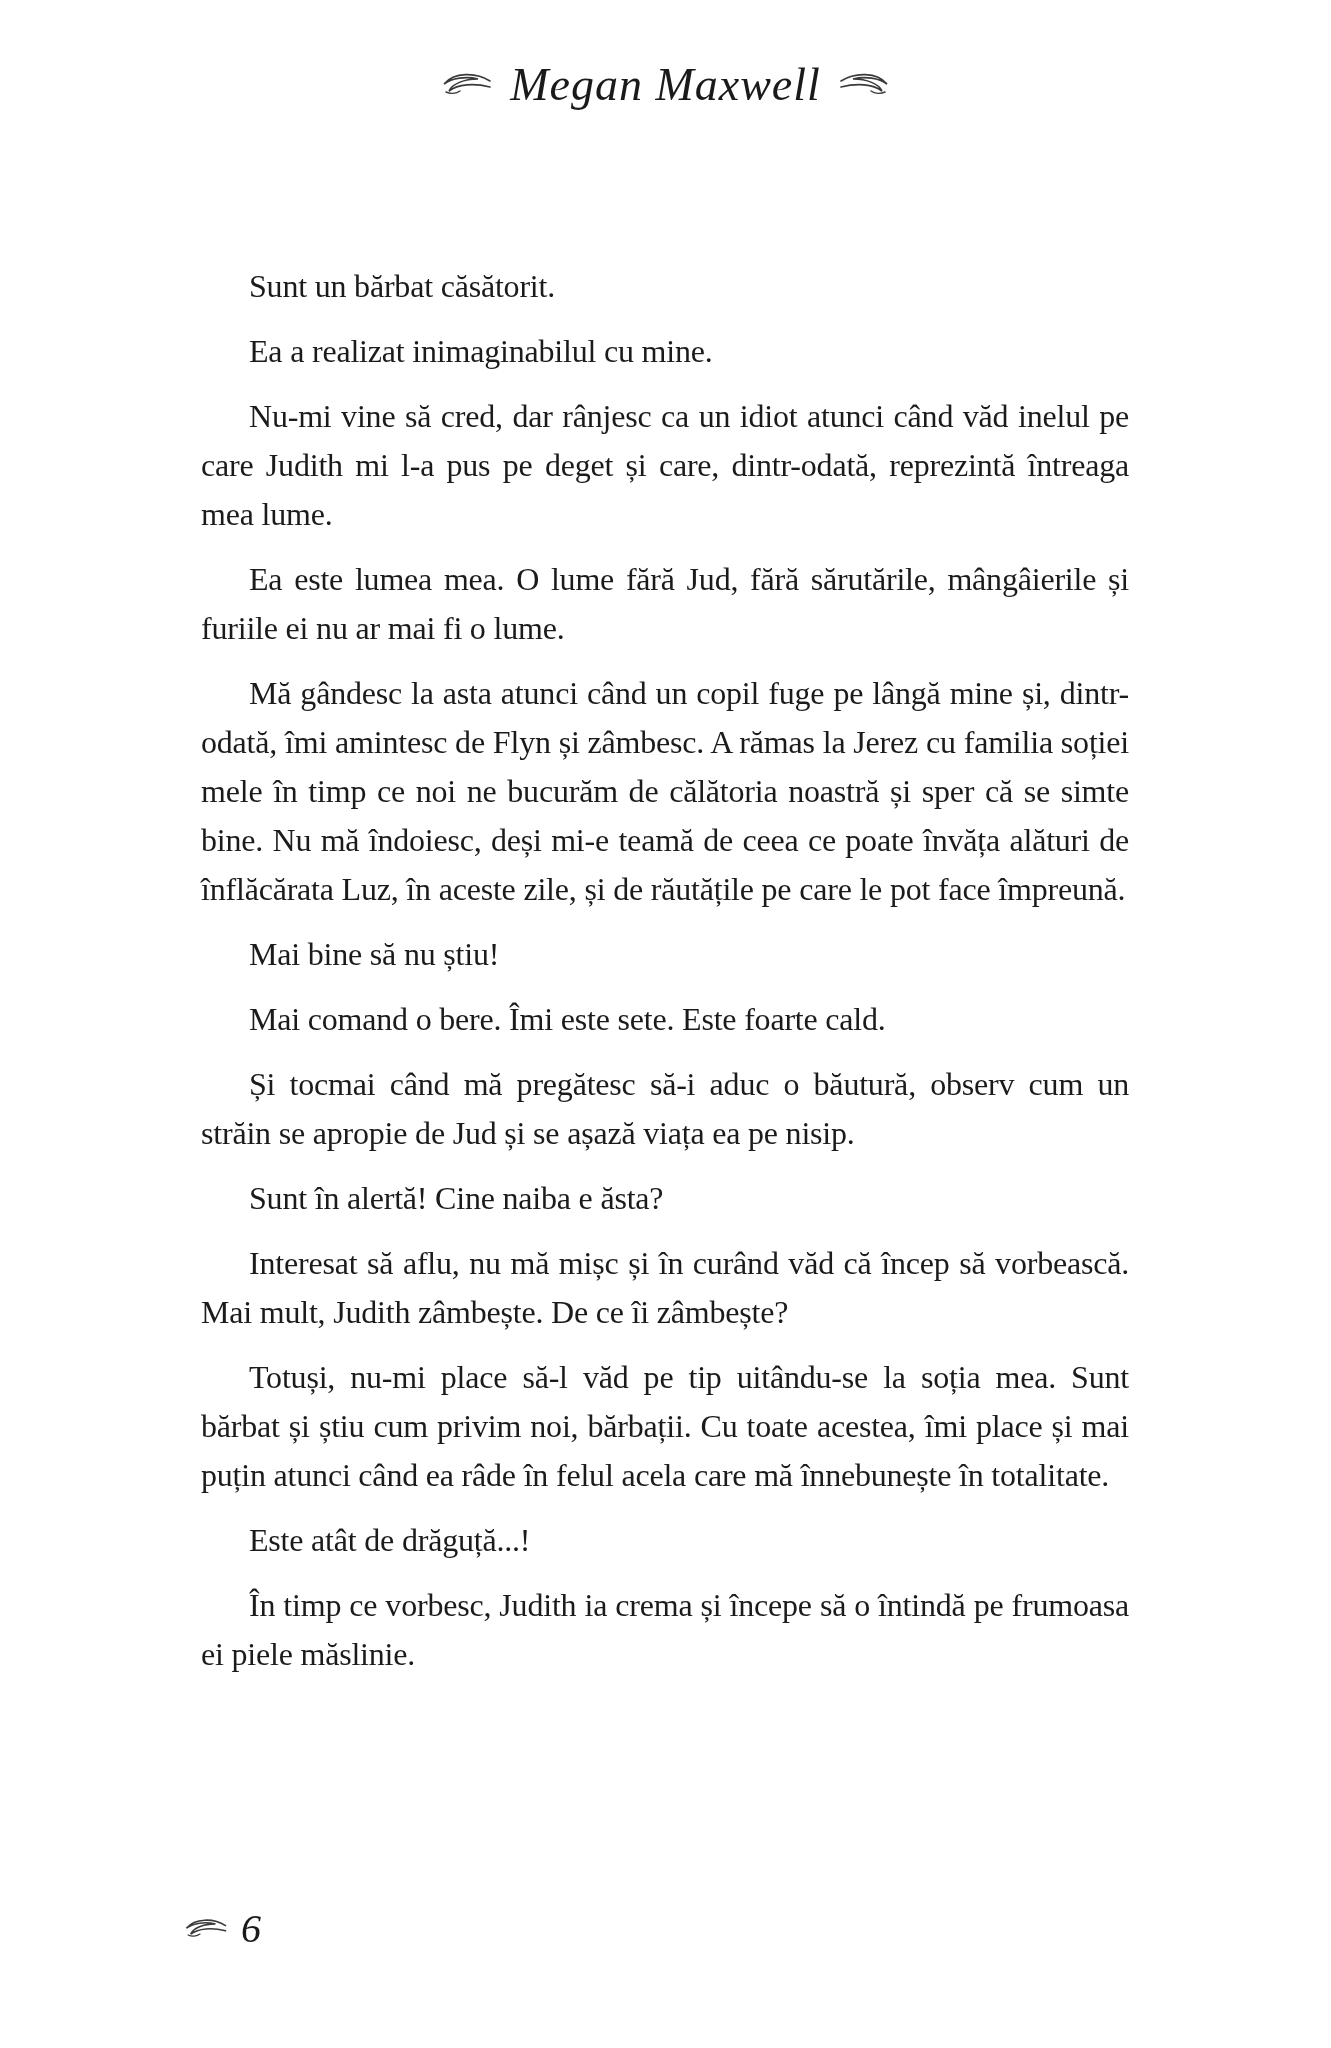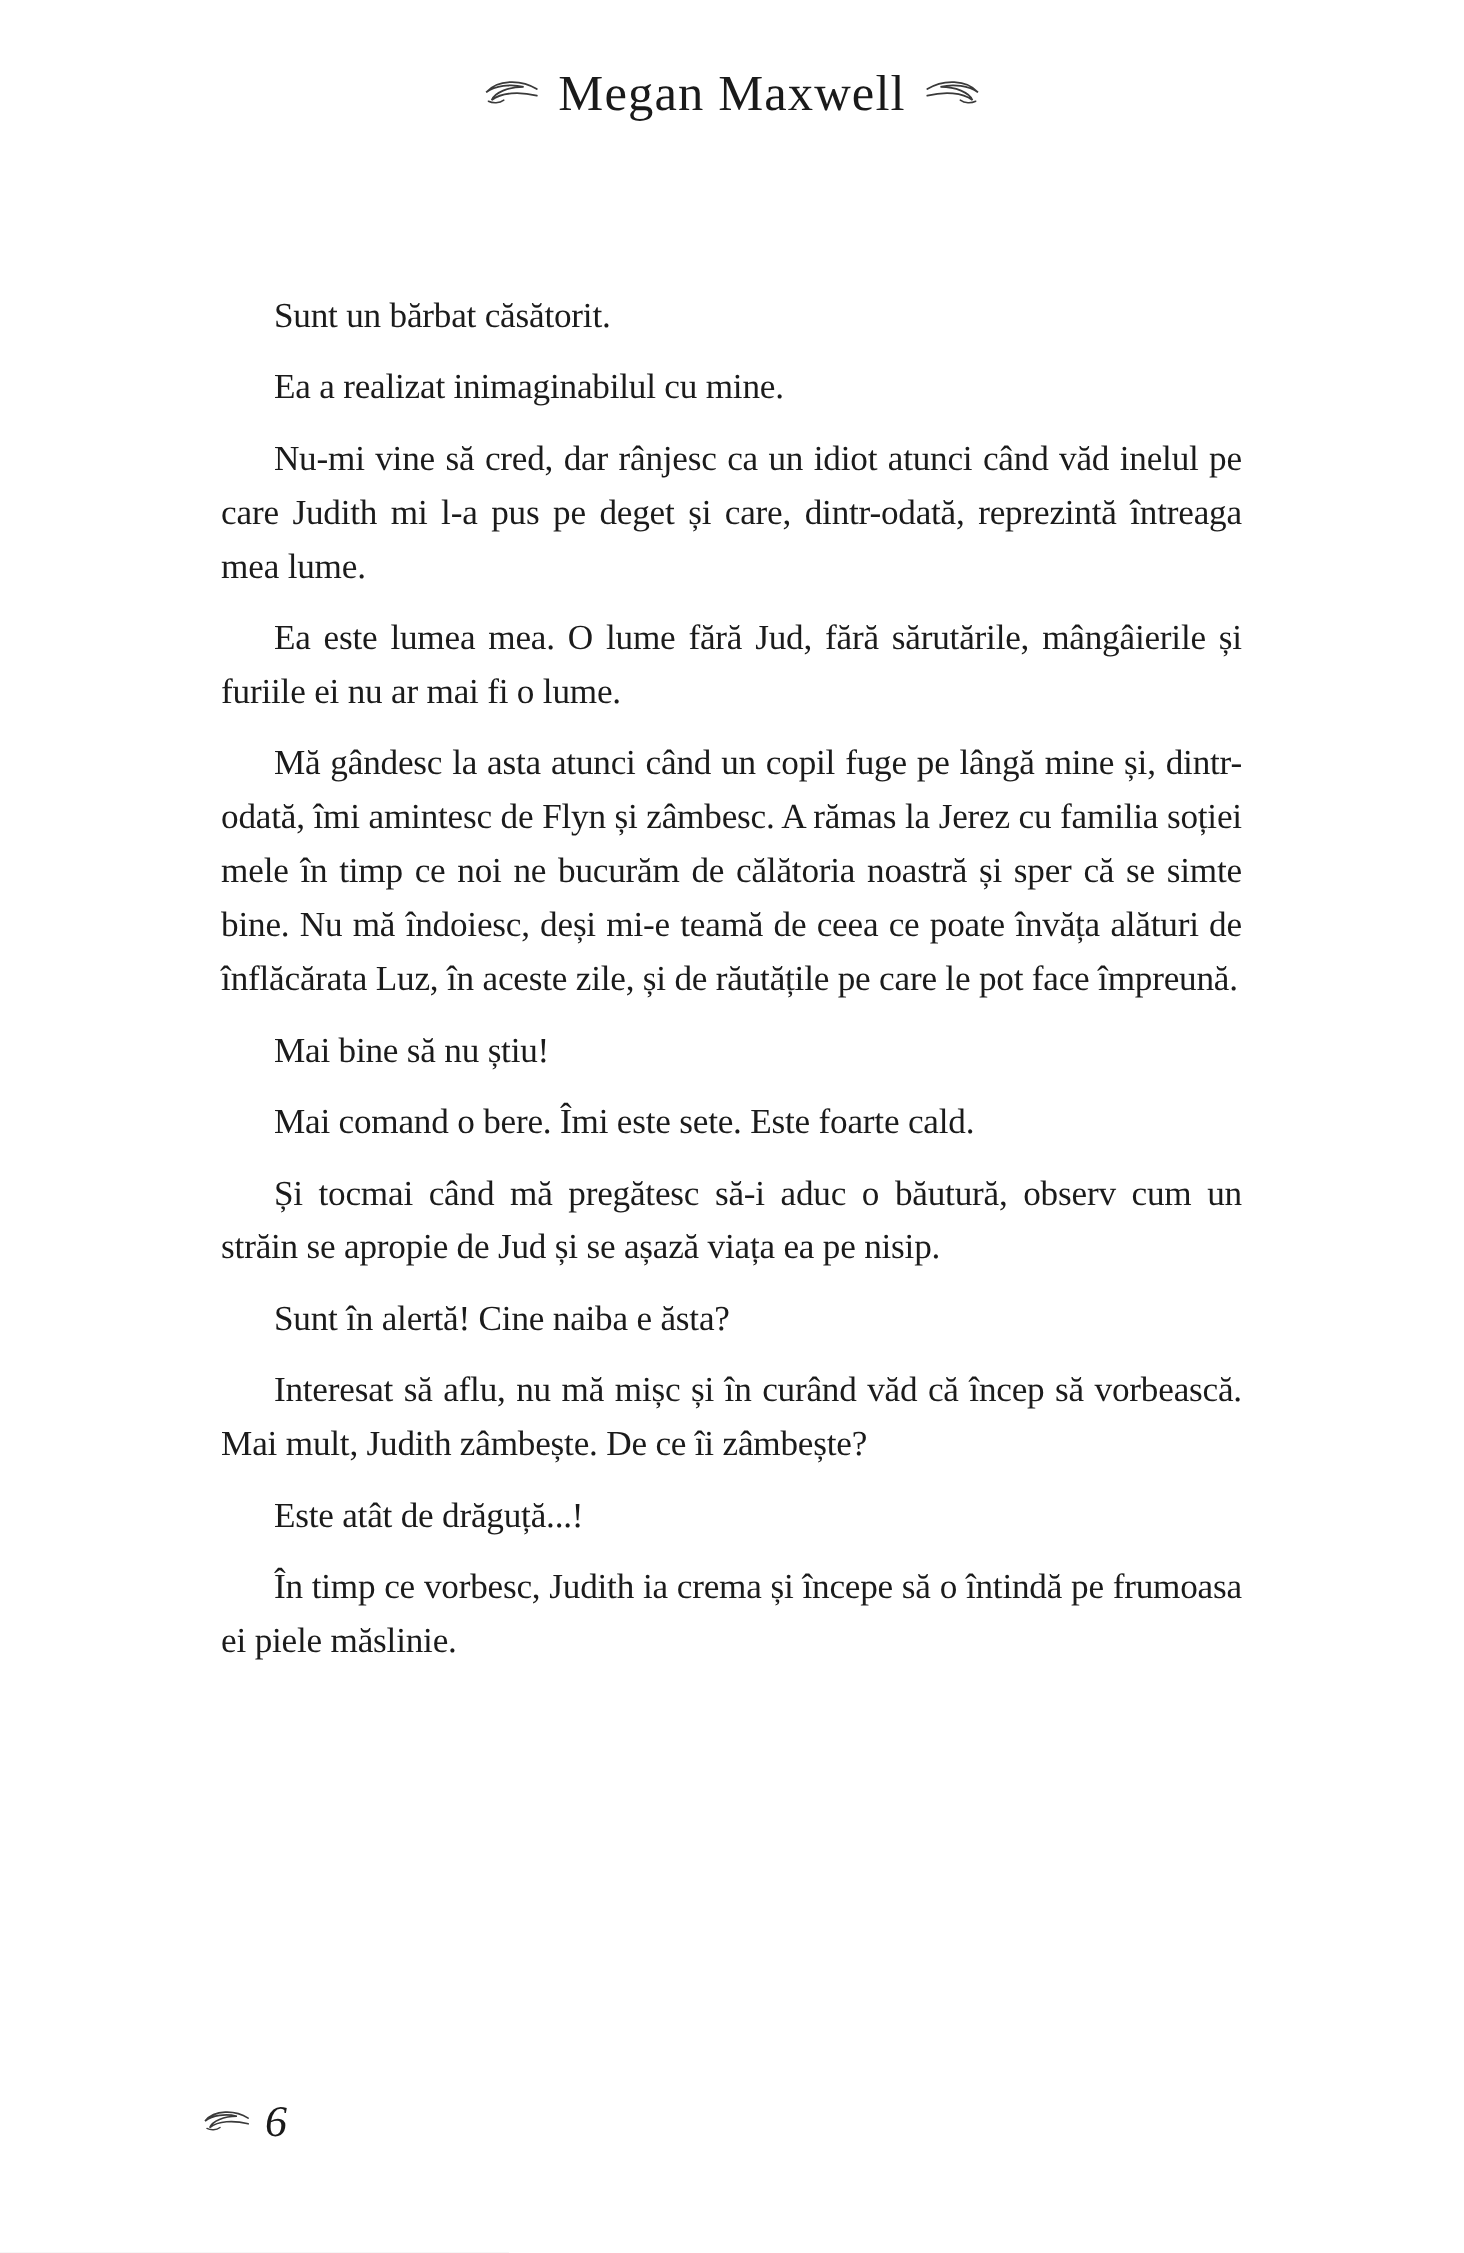--- a/index.html
+++ b/index.html
@@ -21,20 +21,21 @@
     top: 58px;
     left: 0;
     right: 0;
     display: flex;
     justify-content: center;
     align-items: center;
     gap: 16px;
   }
   .author-name {
     font-family: "Liberation Serif", serif;
+    font-style: italic;
     font-size: 46px;
     letter-spacing: 1px;
     color: #1a1a1a;
     white-space: nowrap;
   }
   .flourish {
     display: inline-flex;
     align-items: center;
   }
   .flourish svg {
@@ -101,20 +102,21 @@
       <p>Sunt un bărbat căsătorit.</p>
       <p>Ea a realizat inimaginabilul cu mine.</p>
       <p>Nu-mi vine să cred, dar rânjesc ca un idiot atunci când văd inelul pe care Judith mi l-a pus pe deget și care, dintr-odată, reprezintă întreaga mea lume.</p>
       <p>Ea este lumea mea. O lume fără Jud, fără sărutările, mângâierile și furiile ei nu ar mai fi o lume.</p>
       <p>Mă gândesc la asta atunci când un copil fuge pe lângă mine și, dintr-odată, îmi amintesc de Flyn și zâmbesc. A rămas la Jerez cu familia soției mele în timp ce noi ne bucurăm de călătoria noastră și sper că se simte bine. Nu mă îndoiesc, deși mi-e teamă de ceea ce poate învăța alături de înflăcărata Luz, în aceste zile, și de răutățile pe care le pot face împreună.</p>
       <p>Mai bine să nu știu!</p>
       <p>Mai comand o bere. Îmi este sete. Este foarte cald.</p>
       <p>Și tocmai când mă pregătesc să-i aduc o băutură, observ cum un străin se apropie de Jud și se așază viața ea pe nisip.</p>
       <p>Sunt în alertă! Cine naiba e ăsta?</p>
       <p>Interesat să aflu, nu mă mișc și în curând văd că încep să vorbească. Mai mult, Judith zâmbește. De ce îi zâmbește?</p>
+      <p>Totuși, nu-mi place să-l văd pe tip uitându-se la soția mea. Sunt bărbat și știu cum privim noi, bărbații. Cu toate acestea, îmi place și mai puțin atunci când ea râde în felul acela care mă înnebunește în totalitate.</p>
       <p>Este atât de drăguță...!</p>
       <p>În timp ce vorbesc, Judith ia crema și începe să o întindă pe frumoasa ei piele măslinie.</p>
     </div>
 
   <div class="page-footer">
     <span class="flourish">
       <svg width="46" height="26" viewBox="0 0 54 30">
         <path d="M50 11 C36 2 14 2 4 14 C12 8 26 6 38 9 C24 9 12 14 9 21 C18 14 34 13 50 17" fill="none" stroke="#3a3a3a" stroke-width="1.8" stroke-linecap="round"></path>
         <path d="M6 22 C10 24 16 24 20 21" fill="none" stroke="#3a3a3a" stroke-width="1.5" stroke-linecap="round"></path>
       </svg>

